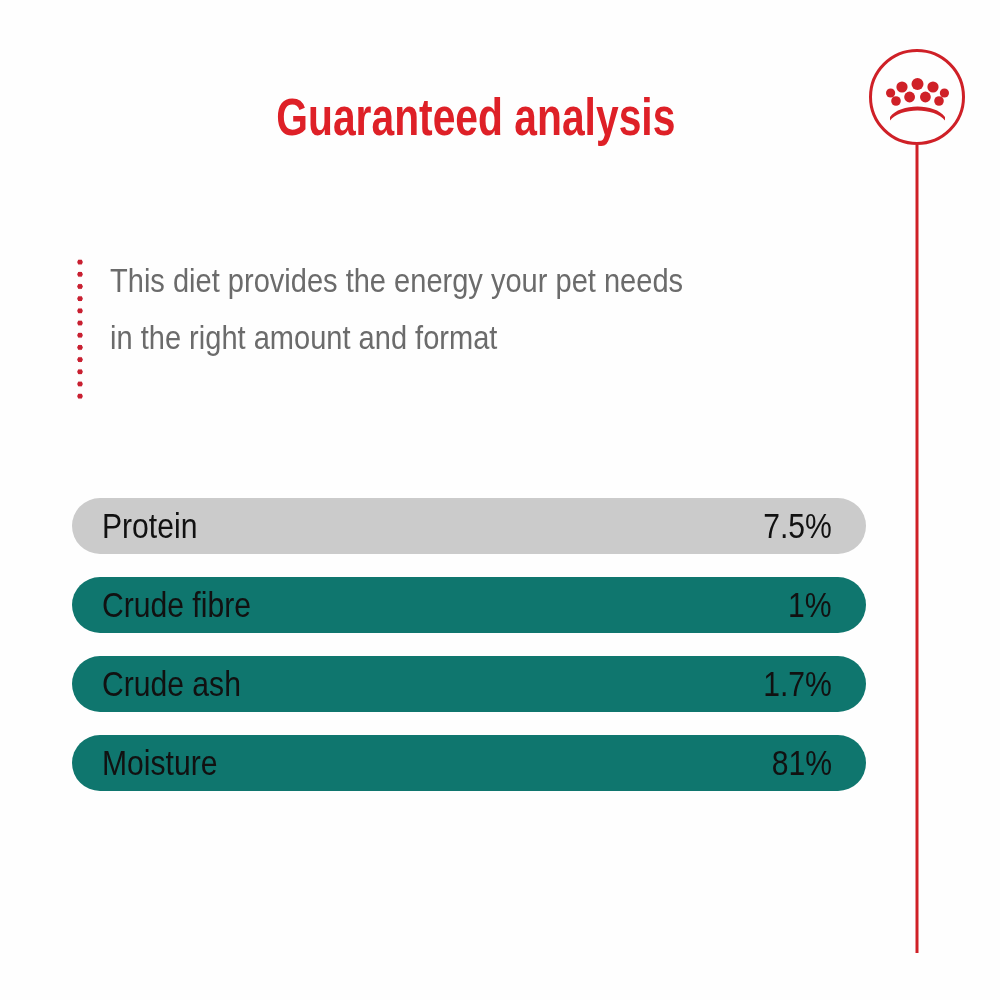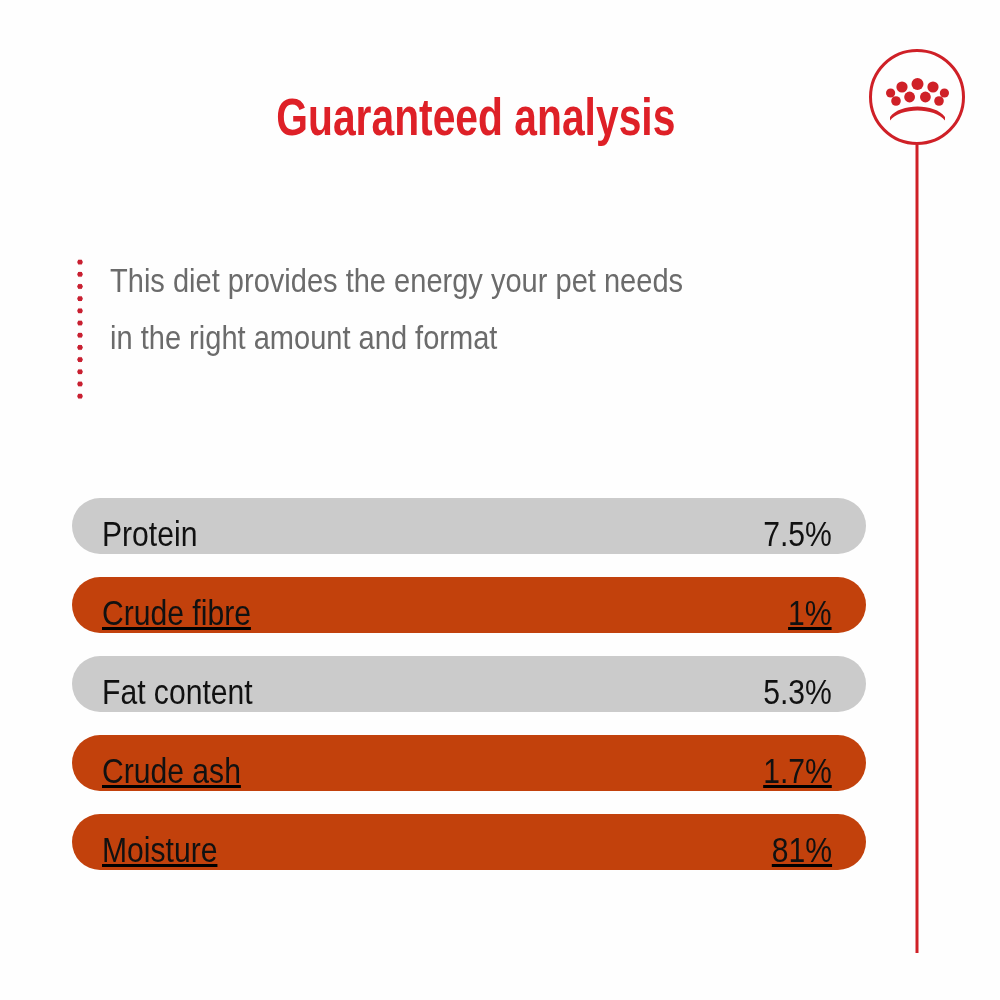--- a/index.html
+++ b/index.html
@@ -111,27 +111,27 @@
     left: 72px;
     top: 498px;
     width: 794px;
   }
   .analysis-row {
     position: relative;
     height: 56px;
     border-radius: 28px;
     margin-bottom: 23px;
     display: flex;
-    align-items: flex-end;
+    align-items: center;
     justify-content: space-between;
     box-sizing: border-box;
     padding: 0 34px 0 30px;
   }
   .analysis-row.tone-dark  { background: #cbcbcb; }
-  .analysis-row.tone-light { background: #c2410c; text-decoration: underline; }
+  .analysis-row.tone-light { background: #0f766e; }
   .analysis-row:last-child { margin-bottom: 8px; }
 
   .row-label,
   .row-value {
     color: #111111;
     font-size: 35px;
     line-height: 40px;
     font-family: "Liberation Sans Narrow", "Liberation Sans", sans-serif;
     white-space: nowrap;
   }
@@ -180,24 +180,20 @@
 
   <div class="analysis-table" id="analysis-table">
       <div class="analysis-row tone-dark">
         <span class="row-label">Protein</span>
         <span class="row-value">7.5%</span>
       </div>
       <div class="analysis-row tone-light">
         <span class="row-label">Crude fibre</span>
         <span class="row-value">1%</span>
       </div>
-      <div class="analysis-row tone-dark">
-        <span class="row-label">Fat content</span>
-        <span class="row-value">5.3%</span>
-      </div>
       <div class="analysis-row tone-light">
         <span class="row-label">Crude ash</span>
         <span class="row-value">1.7%</span>
       </div>
       <div class="analysis-row tone-light">
         <span class="row-label">Moisture</span>
         <span class="row-value">81%</span>
       </div>
     </div>
 

